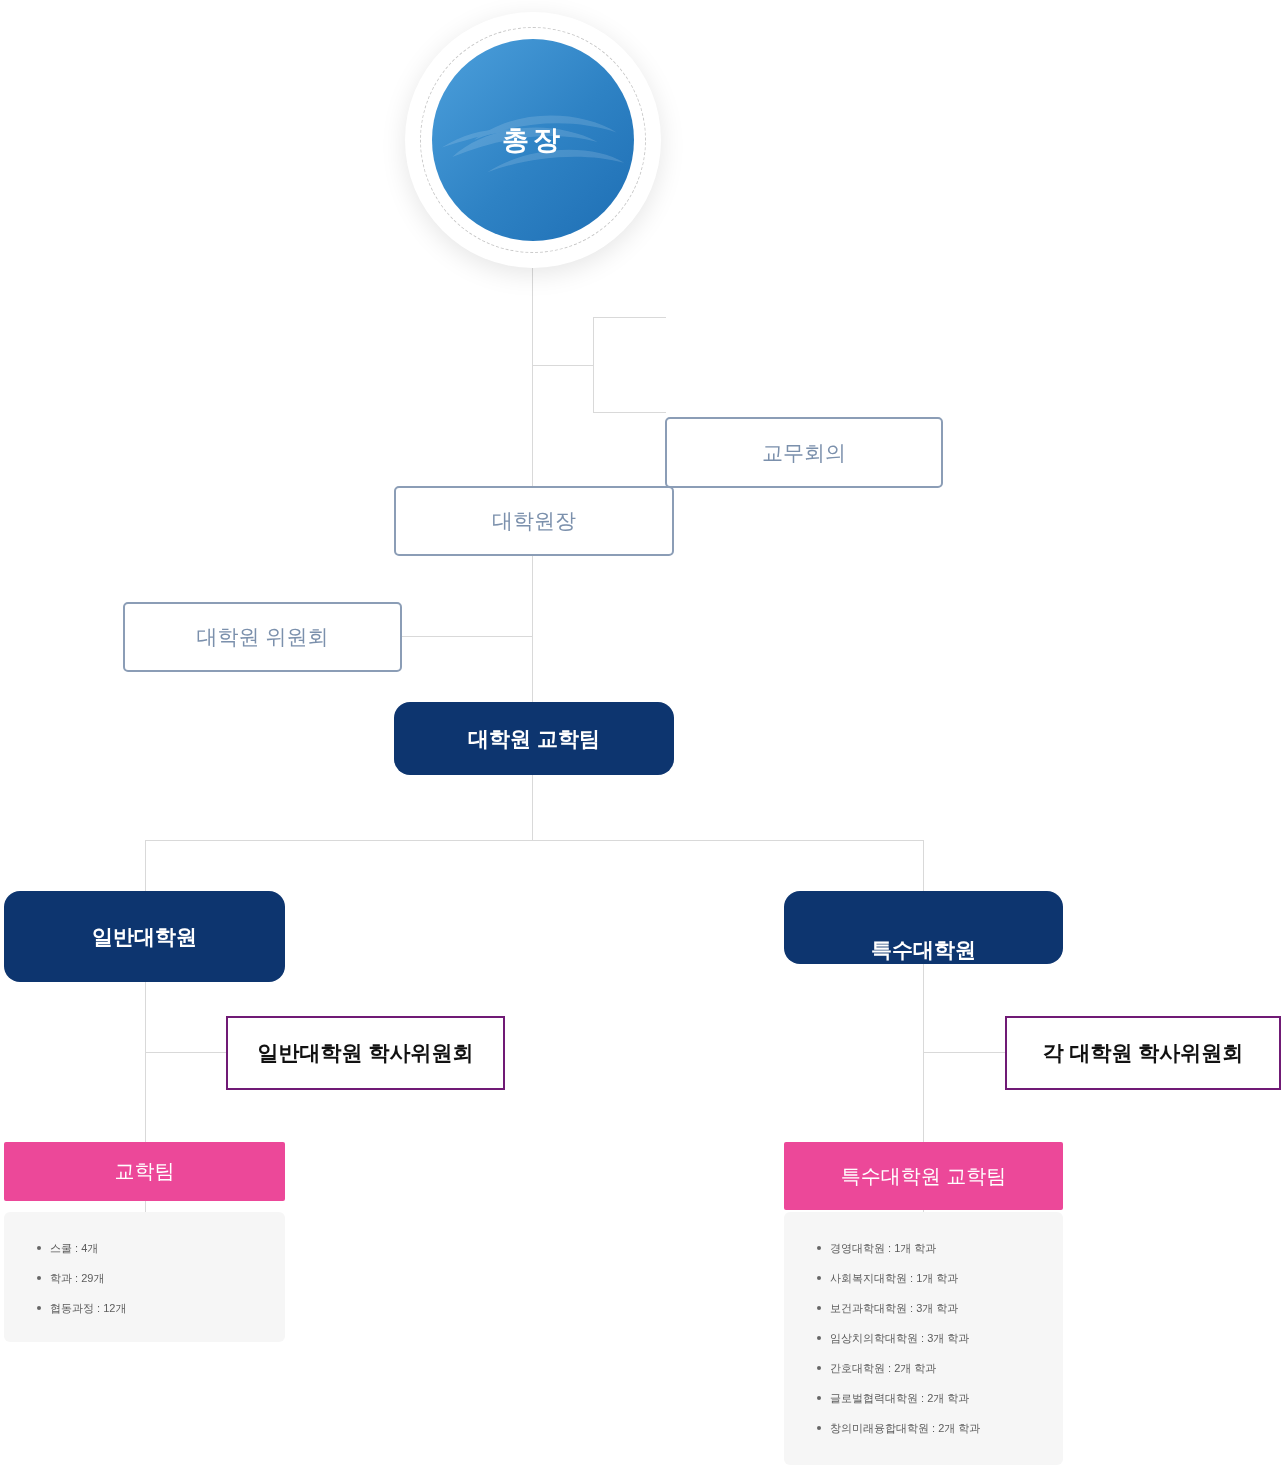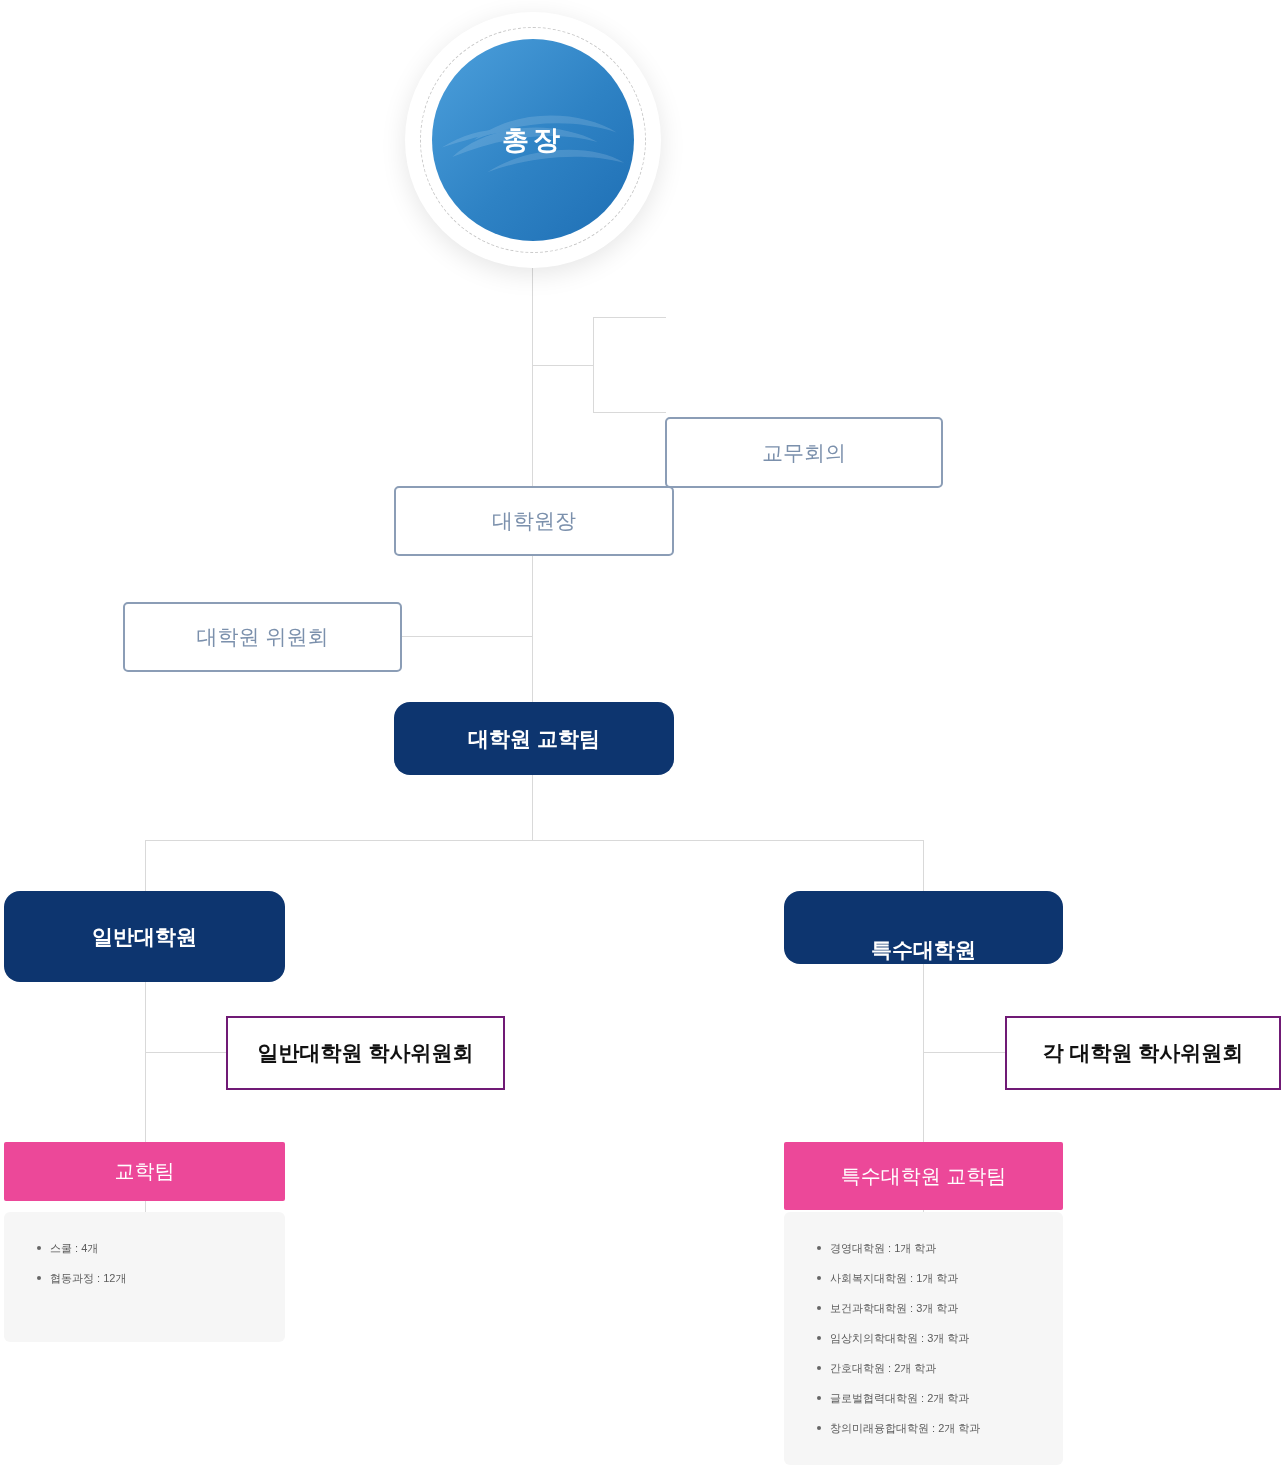--- a/index.html
+++ b/index.html
@@ -126,20 +126,21 @@
   </div>
   <div class="box box-black" style="left:226px; top:1016px; width:279px; height:74px;">
     <span>일반대학원 학사위원회</span>
   </div>
   <div class="box box-gray" style="left:4px; top:1142px; width:281px; height:59px;">
     <span>교학팀</span>
   </div>
   <div class="panel" style="left:4px; top:1212px; width:281px; height:130px;">
     <ul>
       <li>스쿨 : 4개</li>
+      <li>학과 : 29개</li>
       <li>협동과정 : 12개</li>
     </ul>
   </div>
 
   <div class="box box-navy" style="left:784px; top:891px; width:279px; height:73px;align-items:flex-end;">
     <span>특수대학원</span>
   </div>
   <div class="box box-black" style="left:1005px; top:1016px; width:276px; height:74px;">
     <span>각 대학원 학사위원회</span>
   </div>

